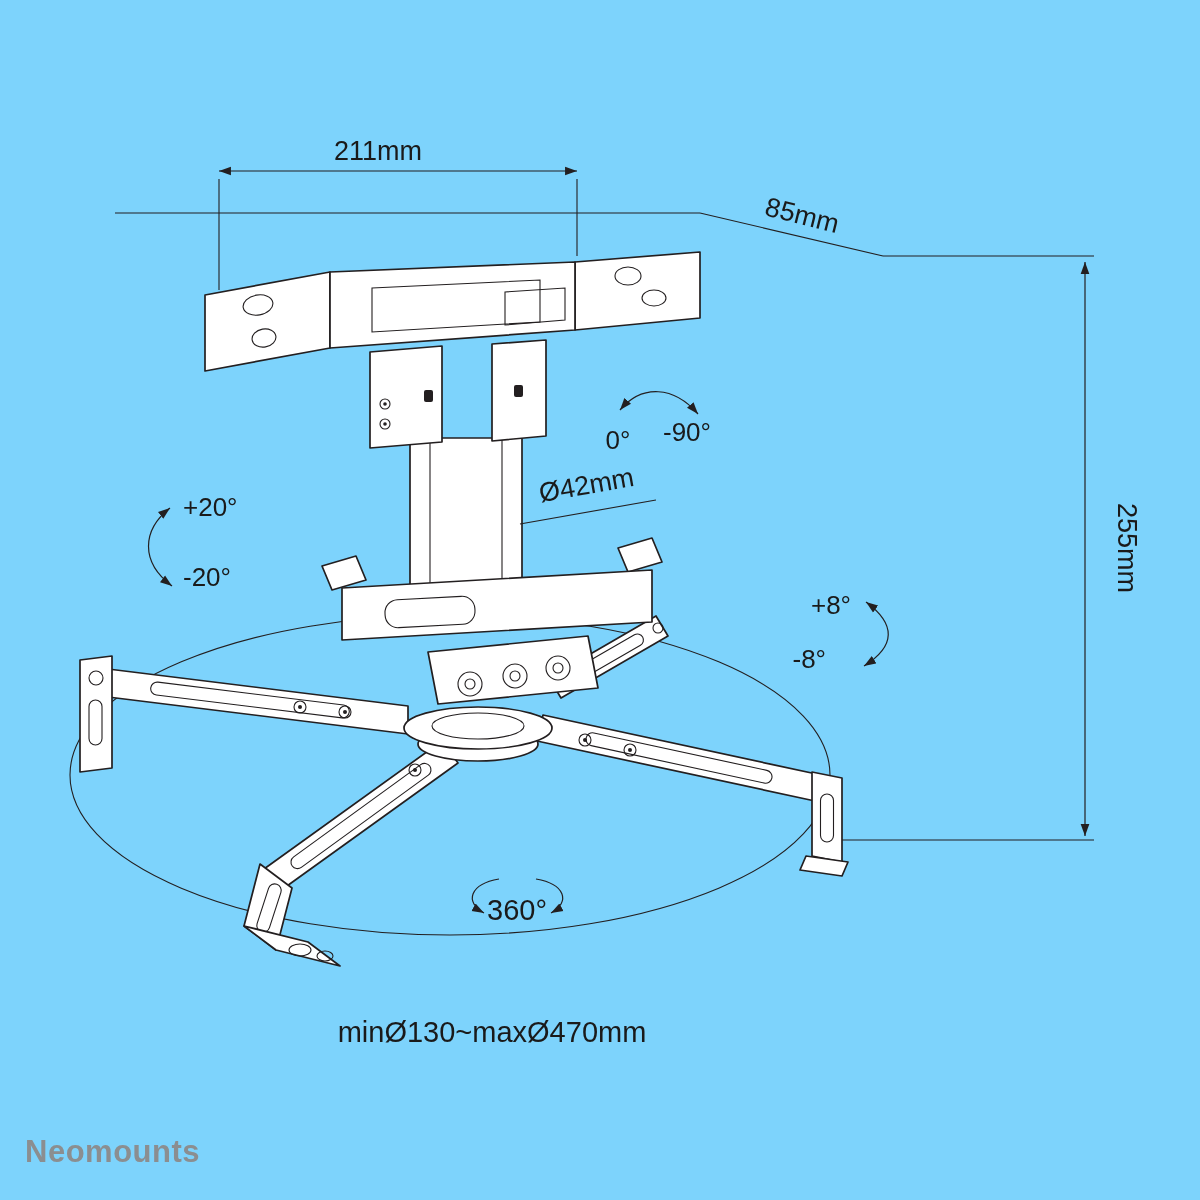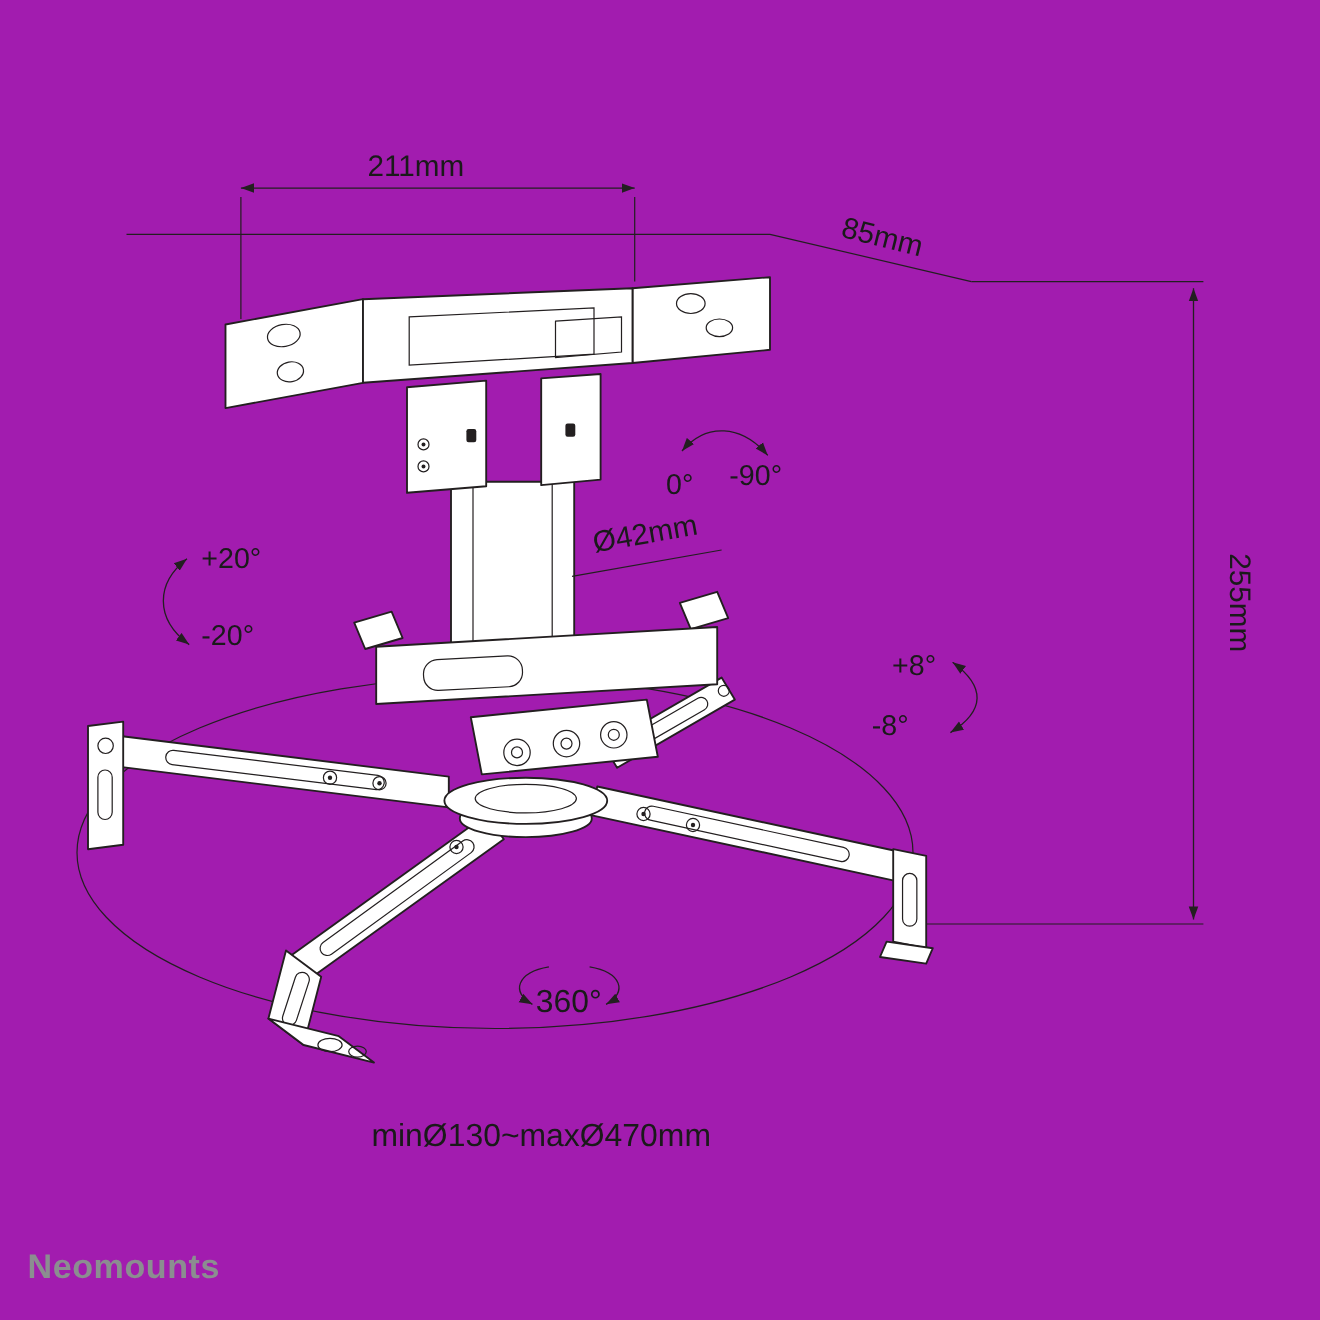--- a/index.html
+++ b/index.html
@@ -5,21 +5,21 @@
   html, body {
     margin: 0;
     padding: 0;
     background: #ffffff;
     font-family: "Liberation Sans", sans-serif;
   }
   .page {
     position: relative;
     width: 1200px;
     height: 1200px;
-    background: #a21caf;
+    background: #7dd3fc;
     overflow: hidden;
   }
   svg { display: block; }
   .fw   { fill: #ffffff; stroke: #231f20; stroke-width: 1.7; stroke-linejoin: round; }
   .thin { fill: none;    stroke: #231f20; stroke-width: 1.1; }
   .dimline { fill: none; stroke: #231f20; stroke-width: 1.2; }
   .dot  { fill: #231f20; stroke: none; }
   .mark { fill: #231f20; stroke: none; }
   text {
     fill: #1a1a1a;

